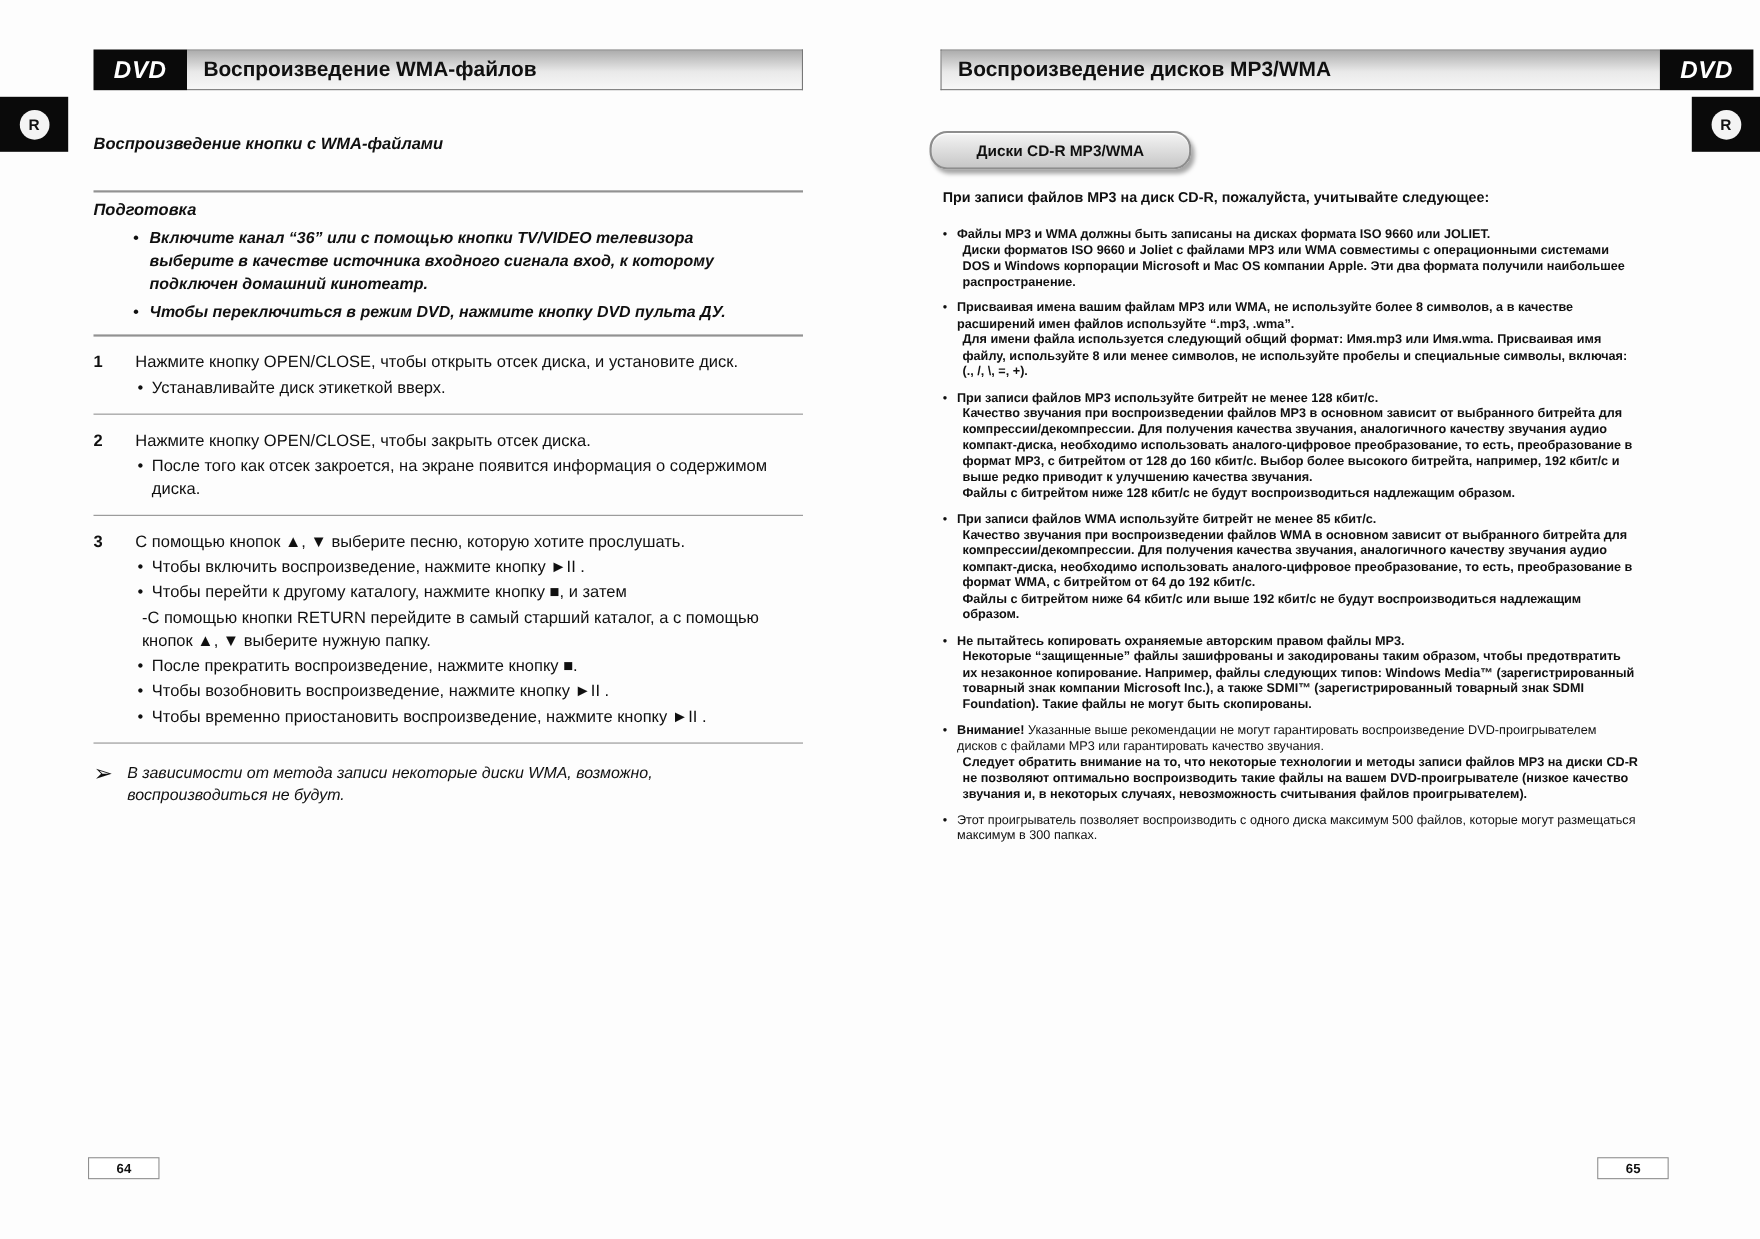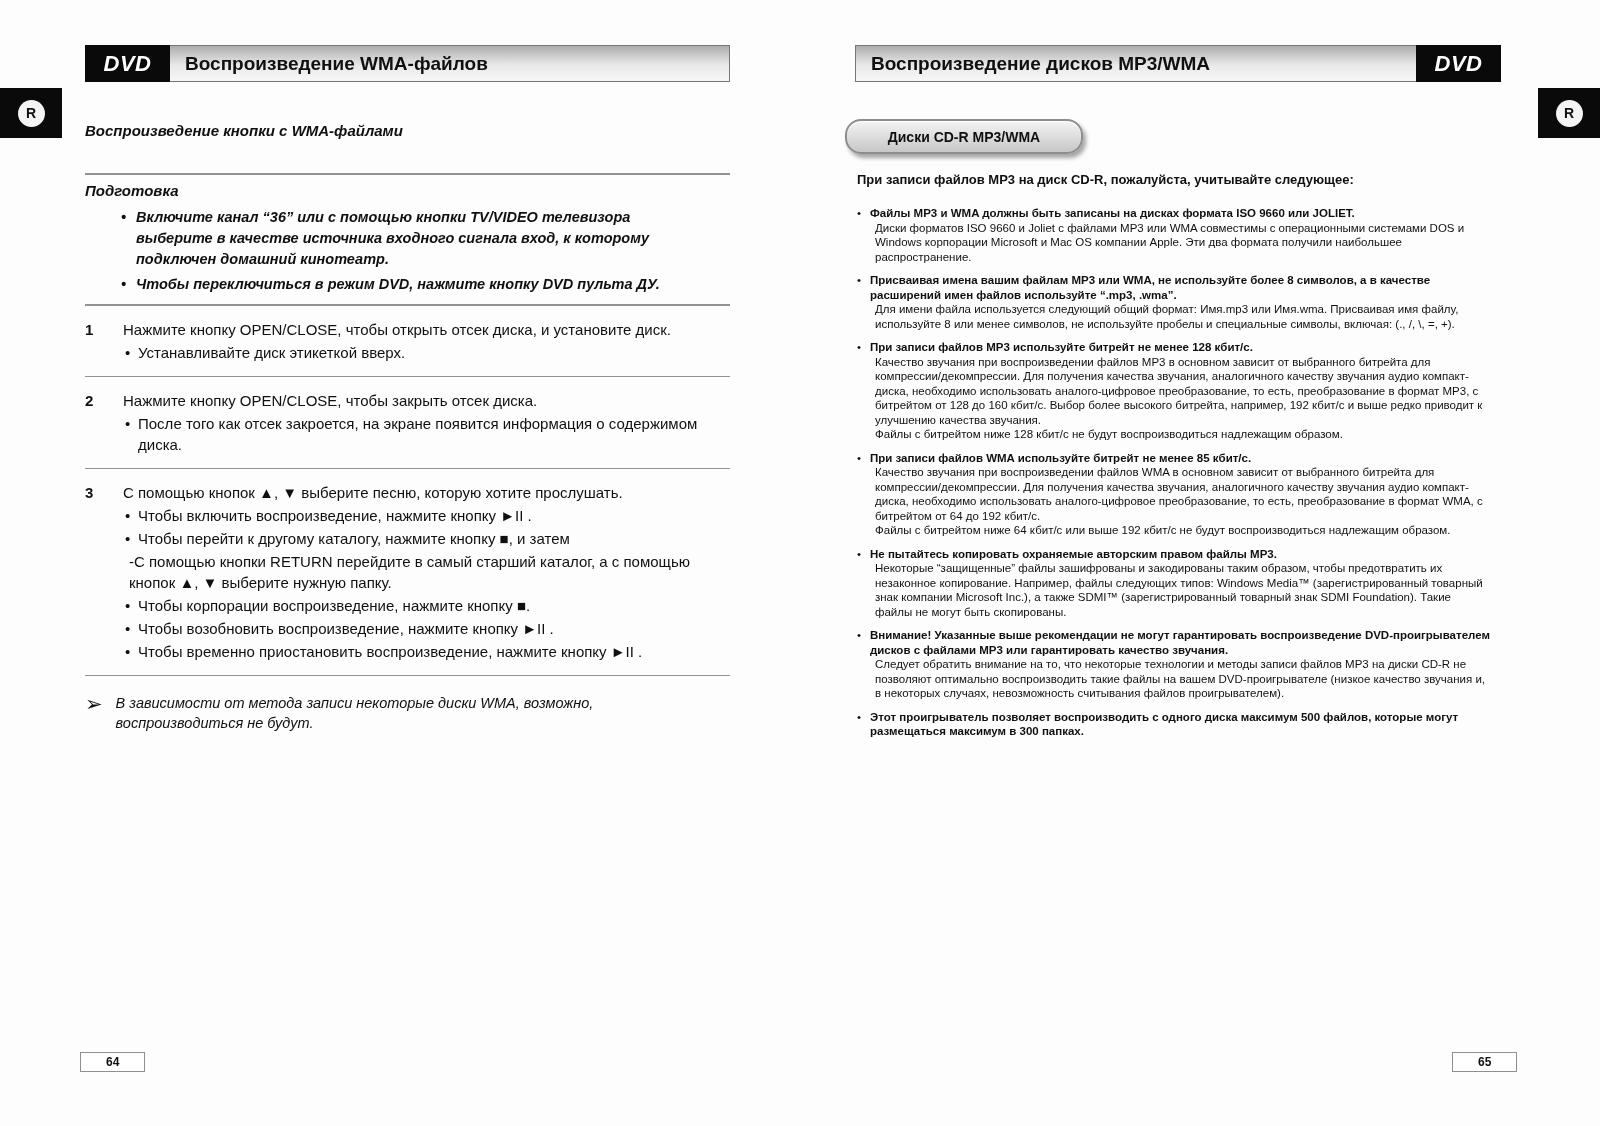--- a/index.html
+++ b/index.html
@@ -4,21 +4,21 @@
 <style>
   html,body{margin:0;padding:0}
   body{
     position:relative;width:1600px;height:1126px;background:#fdfdfd;
     font-family:"Liberation Sans",sans-serif;color:#101010;overflow:hidden;
   }
 
   
   .hdr{position:absolute;display:flex;height:37px}
   .hdr-left{left:85px;top:45px;width:645px}
-  .hdr-right{left:855px;top:45px;width:646px}
+  .hdr-right{left:855px;top:45px;width:739px}
   .dvd-badge{
     width:85px;background:#0a0a0a;color:#fff;font-weight:bold;font-style:italic;
     font-size:22px;display:flex;align-items:center;justify-content:center;letter-spacing:.5px;
   }
   .header-bar{
     flex:1;background:linear-gradient(180deg,#adadad,#e9e9e9 55%,#f7f7f7);
     border:1px solid #777;display:flex;align-items:center;padding-left:15px;
     font-size:19px;font-weight:bold;
   }
   .hdr-left .header-bar{border-left:none}
@@ -65,22 +65,22 @@
     position:absolute;left:845px;top:119px;width:234px;height:31px;border-radius:16px;
     background:linear-gradient(180deg,#f4f4f4,#c7c7c7);border:2px solid #8d8d8d;
     box-shadow:3px 4px 4px rgba(0,0,0,.35), inset 0 1px 1px #fff;
     display:flex;align-items:center;justify-content:center;font-size:14px;font-weight:bold;
   }
   .content-right{position:absolute;left:857px;top:172px;width:633px}
   .intro{font-size:13px;font-weight:bold;margin:0 0 19px 0}
   .rb{position:relative;padding-left:13px;margin-bottom:9px;font-size:11.5px;line-height:14.5px}
   .rb-head{position:relative;font-weight:bold}
   .rb-head::before{content:"•";position:absolute;left:-13px;font-weight:normal}
-  .rb-head .bn{font-weight:bold}
-  .rb-body{font-weight:normal;padding-left:5px}
+  .rb-head .bn{font-weight:normal}
+  .rb-body{font-weight:bold;padding-left:5px}
 
   
   .pgnum{position:absolute;top:1052px;border:1px solid #8f8f8f;background:#fff;
     font-size:12px;font-weight:bold;padding:2px 25px}
   .pg-left{left:80px}
   .pg-right{left:1452px}
 </style>
 </head>
 <body>
 
@@ -124,21 +124,21 @@
     </div>
     <div class="rule r-step"></div>
 
     <div class="step">
       <div class="step-num">3</div>
       <div class="step-body">
         <div class="step-text">С помощью кнопок ▲, ▼ выберите песню, которую хотите прослушать.</div>
         <div class="sub">Чтобы включить воспроизведение, нажмите кнопку ►II .</div>
         <div class="sub">Чтобы перейти к другому каталогу, нажмите кнопку ■, и затем</div>
         <div class="sub no-bullet">-С помощью кнопки RETURN перейдите в самый старший каталог, а с помощью кнопок ▲, ▼ выберите нужную папку.</div>
-        <div class="sub">Чтобы корпорации воспроизведение, нажмите кнопку ■.</div>
+        <div class="sub">После прекратить воспроизведение, нажмите кнопку ■.</div>
         <div class="sub">Чтобы возобновить воспроизведение, нажмите кнопку ►II .</div>
         <div class="sub">Чтобы временно приостановить воспроизведение, нажмите кнопку ►II .</div>
       </div>
     </div>
     <div class="rule r-step"></div>
 
     <div class="note">
       <div class="note-marker">➢</div>
       <div class="note-text">В зависимости от метода записи некоторые диски WMA, возможно, воспроизводиться не будут.</div>
     </div>

